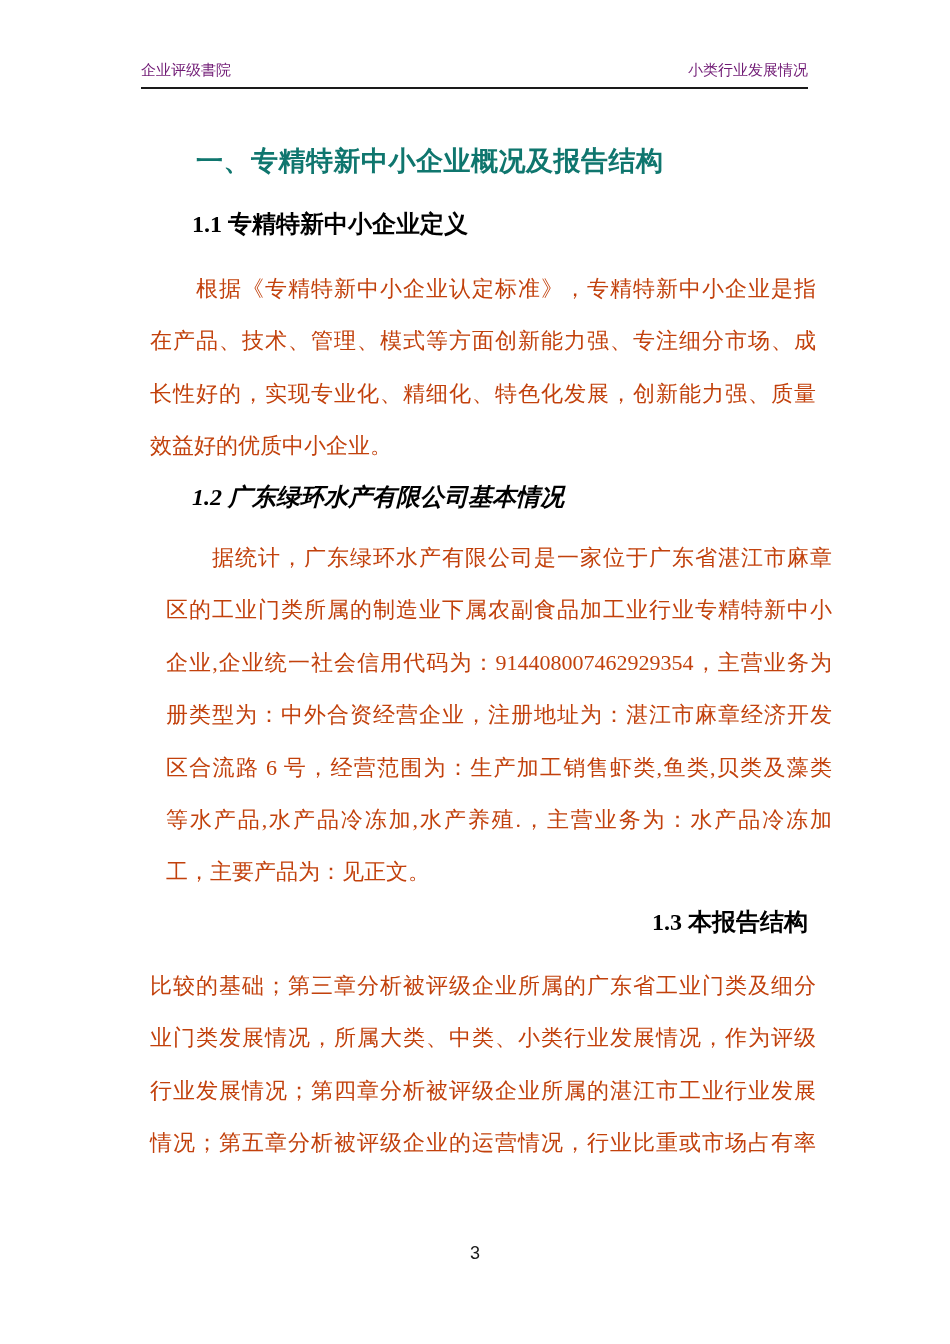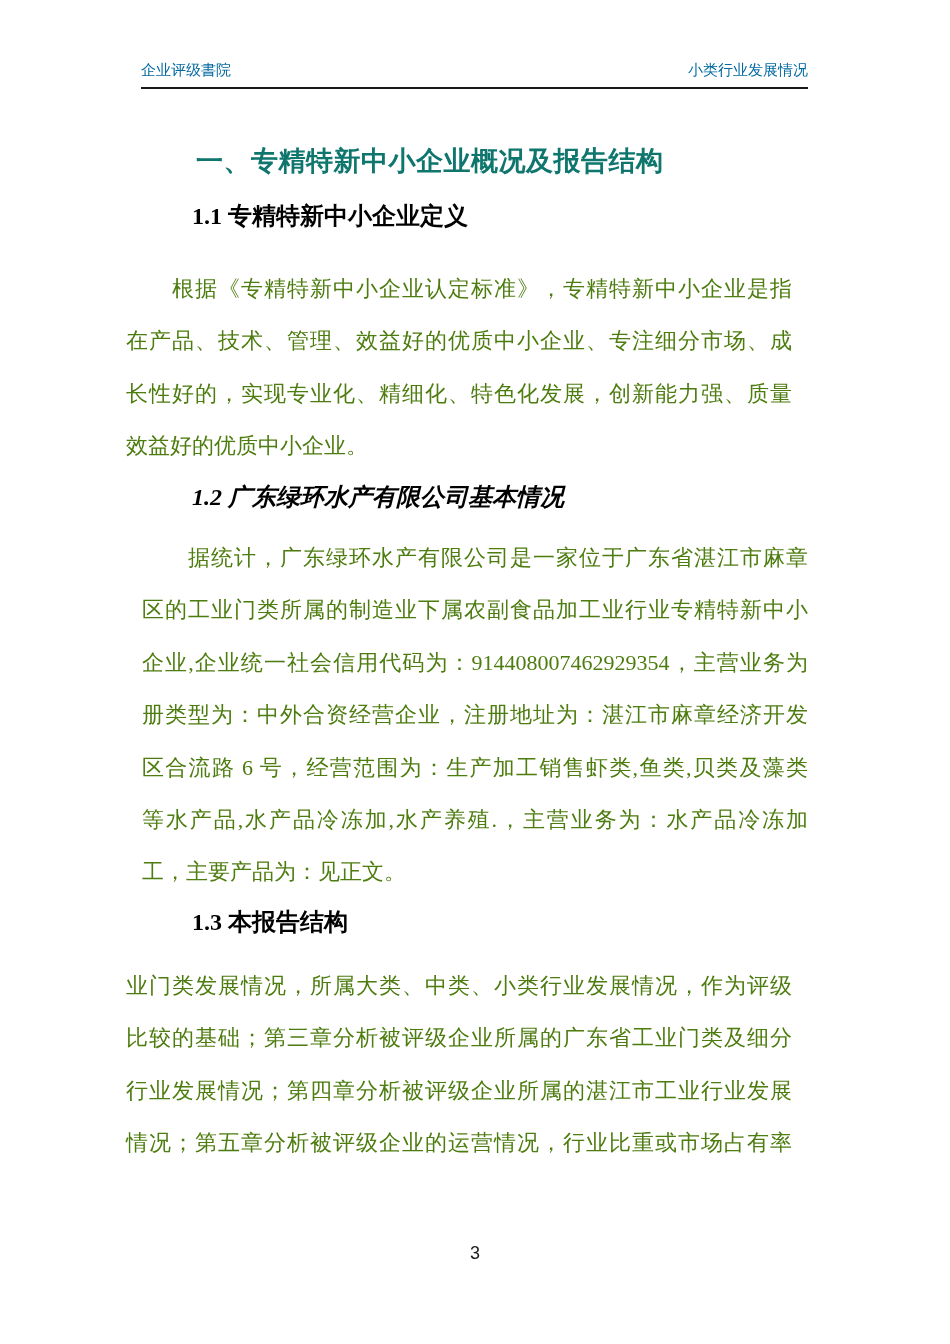--- a/index.html
+++ b/index.html
@@ -9,45 +9,45 @@
     background:#ffffff;
     color:#111111;
     font-family:"Liberation Serif","DejaVu Serif",serif;
     overflow:hidden;
   }
   
   .header{
     position:absolute;left:141px;top:60px;width:667px;
     display:flex;justify-content:space-between;align-items:flex-end;
     font-family:"Liberation Sans","DejaVu Sans",sans-serif;
-    font-size:15px;line-height:20px;color:#0369a1;
+    font-size:15px;line-height:20px;color:#701a75;
     border-bottom:2px solid #1a1a1a;
     padding-bottom:7px;
   }
   
   .doc-title{
     position:absolute;left:142px;top:141px;width:666px;
     padding-left:54px;box-sizing:border-box;
     font-size:27px;font-weight:700;line-height:40px;
     color:#0f766e;
     letter-spacing:0.5px;
   }
   .h2{
     position:absolute;left:142px;width:666px;
     padding-left:50px;box-sizing:border-box;
     font-size:24px;font-weight:700;line-height:32px;
     color:#000;
   }
-  .h2-1{top:200px;}
+  .h2-1{top:208px;}
   .h2-2{top:481px;font-style:italic;}
-  .h2-3{top:906px;}
+  .h2-3{top:906px;text-align:right;}
   
   .para{
-    position:absolute;left:126px;width:666px;
-    font-size:22px;line-height:52.4px;color:#4d7c0f;
+    position:absolute;left:150px;width:666px;
+    font-size:22px;line-height:52.4px;color:#c2410c;
   }
   .p1{top:263px;}
   .p2{top:532px;margin-left:16px;}
   .p3{top:960px;}
   .ln{
     text-align:justify;
     text-align-last:justify;
     white-space:nowrap;
   }
   .ln-first{text-indent:46px;}
@@ -69,41 +69,41 @@
     <span>企业评级書院</span>
     <span>小类行业发展情况</span>
   </div>
 
   <div class="doc-title">一、专精特新中小企业概况及报告结构</div>
 
   <div class="h2 h2-1">1.1 专精特新中小企业定义</div>
 
   <div class="para p1">
     <div class="ln ln-first">根据《专精特新中小企业认定标准》，专精特新中小企业是指</div>
-    <div class="ln">在产品、技术、管理、效益好的优质中小企业、专注细分市场、成</div>
+    <div class="ln">在产品、技术、管理、模式等方面创新能力强、专注细分市场、成</div>
     <div class="ln">长性好的，实现专业化、精细化、特色化发展，创新能力强、质量</div>
     <div class="ln ln-last">效益好的优质中小企业。</div>
   </div>
 
   <div class="h2 h2-2">1.2 广东绿环水产有限公司基本情况</div>
 
   <div class="para p2">
     <div class="ln ln-first">据统计，广东绿环水产有限公司是一家位于广东省湛江市麻章</div>
     <div class="ln">区的工业门类所属的制造业下属农副食品加工业行业专精特新中小</div>
     <div class="ln">企业,企业统一社会信用代码为：914408007462929354，主营业务为</div>
     <div class="ln">册类型为：中外合资经营企业，注册地址为：湛江市麻章经济开发</div>
     <div class="ln">区合流路 6 号，经营范围为：生产加工销售虾类,鱼类,贝类及藻类</div>
     <div class="ln">等水产品,水产品冷冻加,水产养殖.，主营业务为：水产品冷冻加</div>
     <div class="ln ln-last">工，主要产品为：见正文。</div>
   </div>
 
   <div class="h2 h2-3">1.3 本报告结构</div>
 
   <div class="para p3">
+    <div class="ln">比较的基础；第三章分析被评级企业所属的广东省工业门类及细分</div>
     <div class="ln">业门类发展情况，所属大类、中类、小类行业发展情况，作为评级</div>
-    <div class="ln">比较的基础；第三章分析被评级企业所属的广东省工业门类及细分</div>
     <div class="ln">行业发展情况；第四章分析被评级企业所属的湛江市工业行业发展</div>
     <div class="ln">情况；第五章分析被评级企业的运营情况，行业比重或市场占有率</div>
   </div>
 
   <div class="page-number">3</div>
 
 </div>
 
 </body></html>

